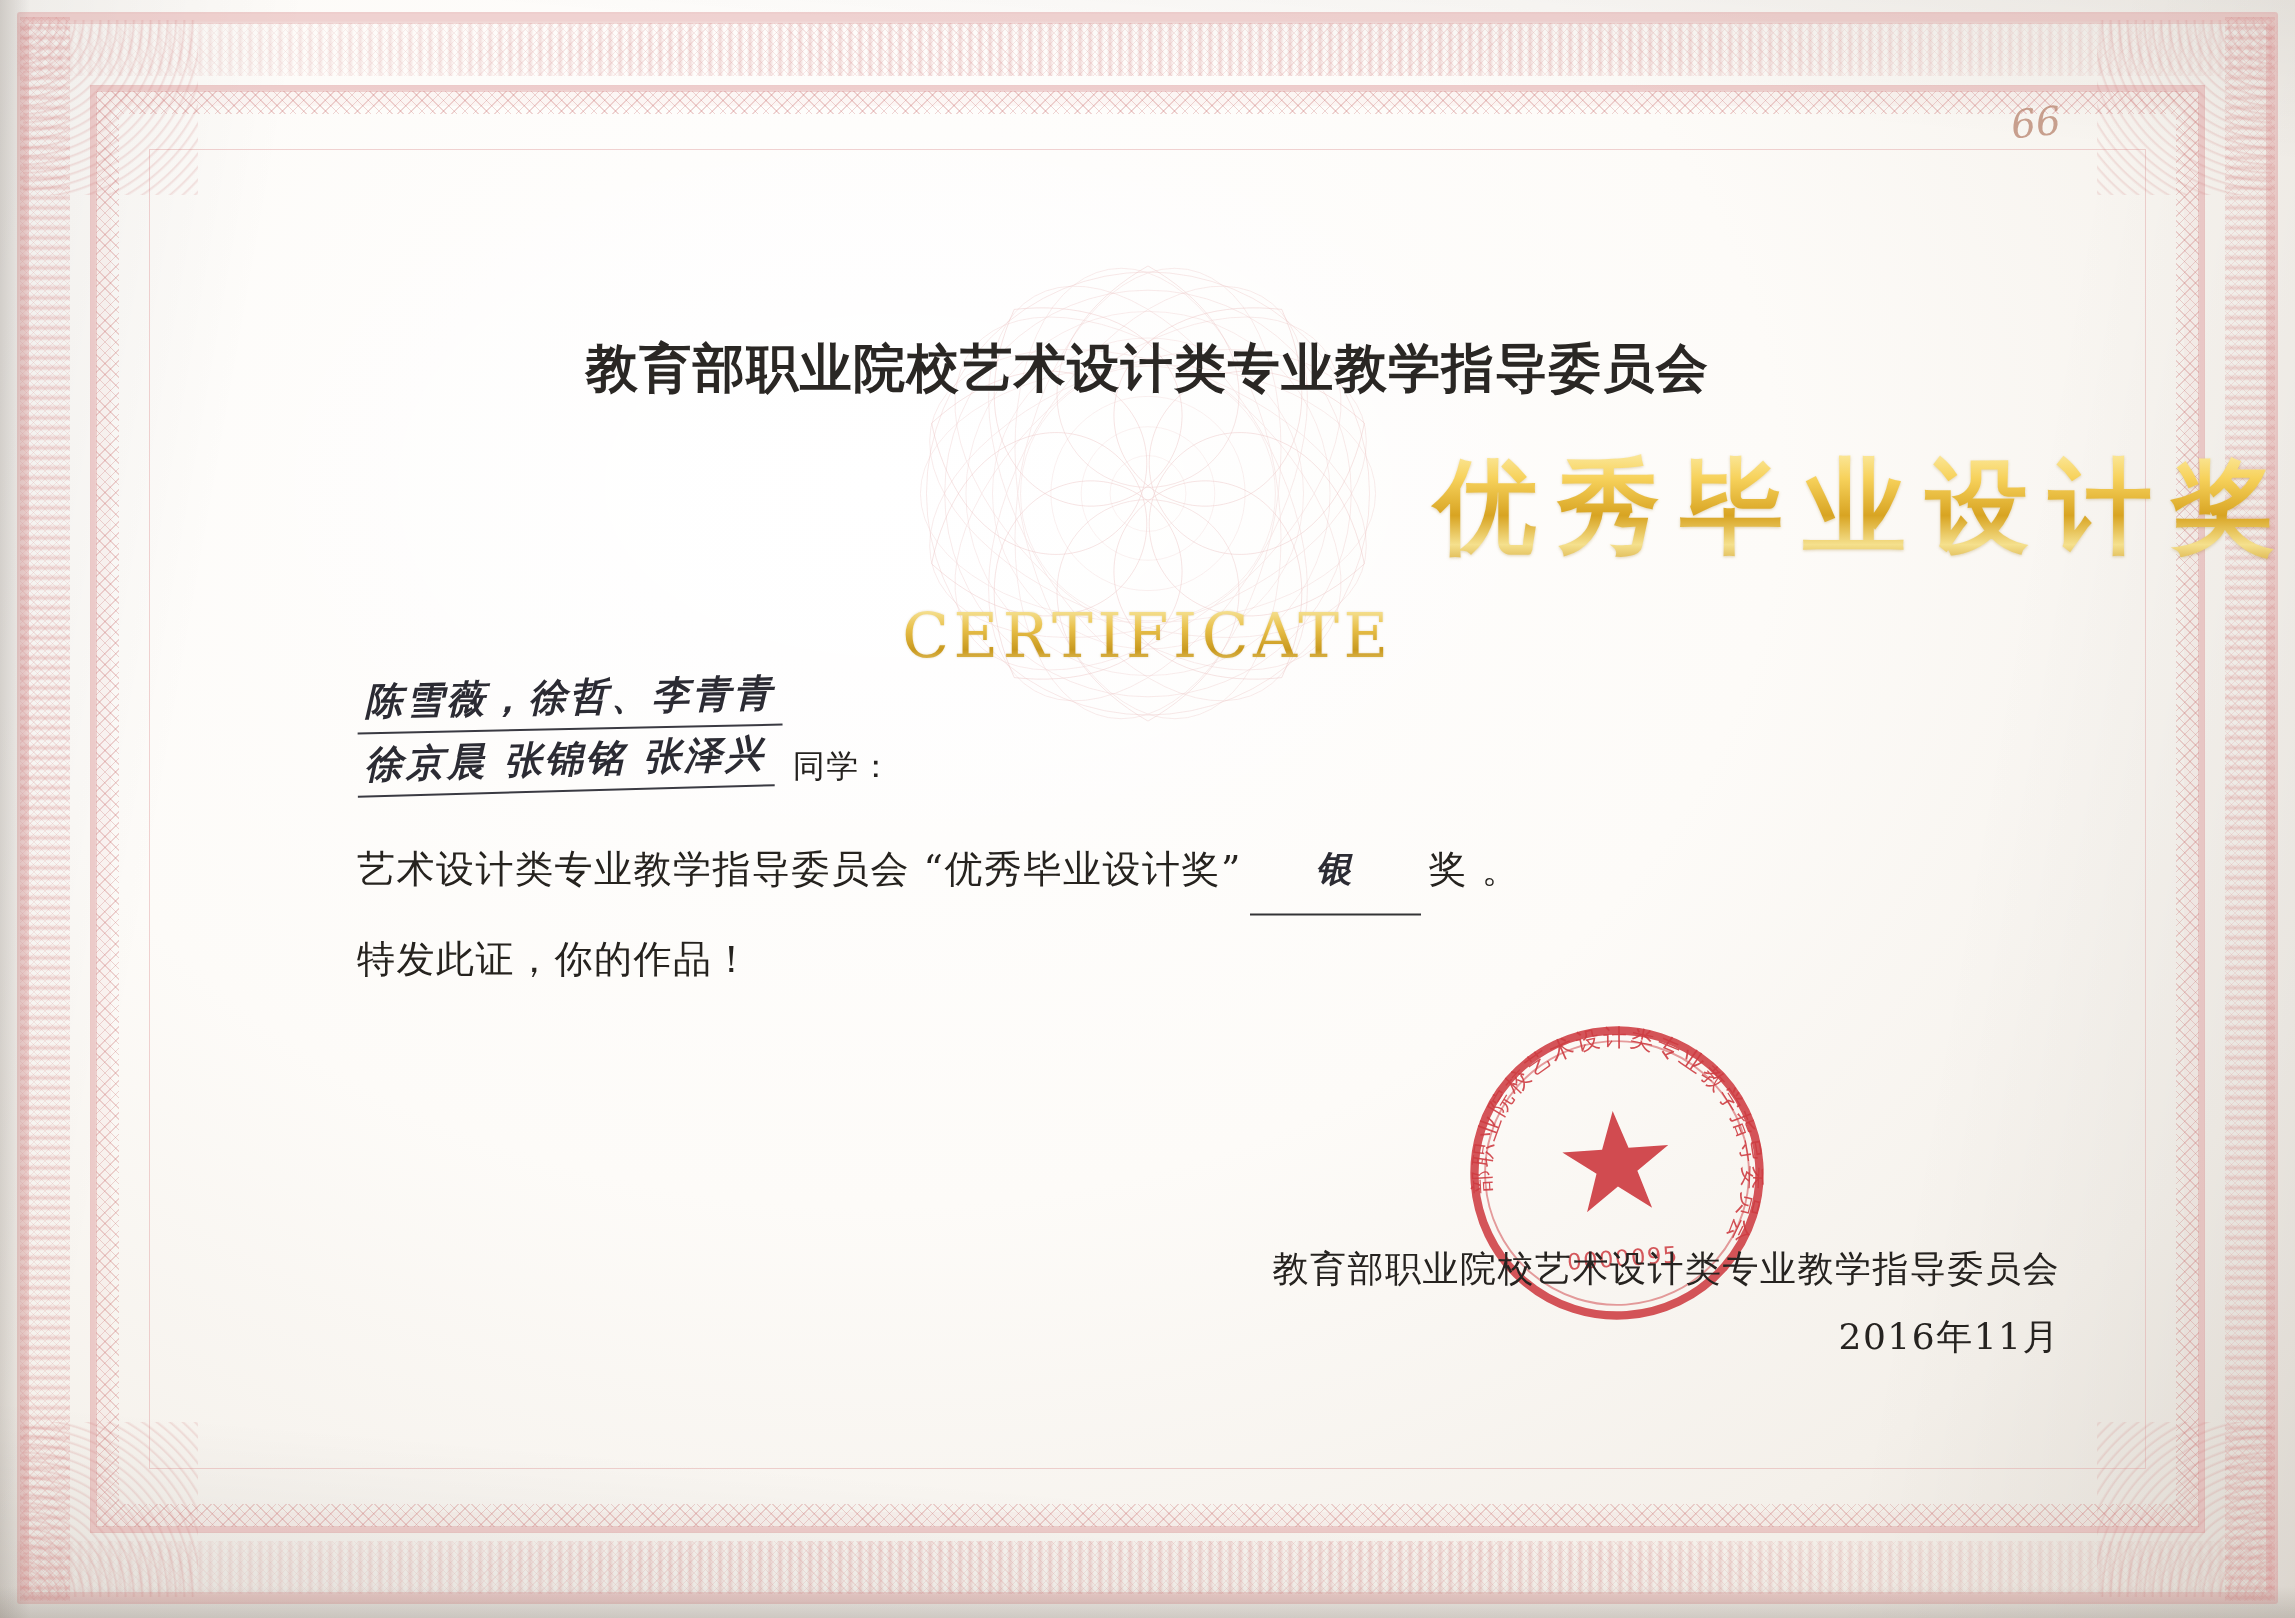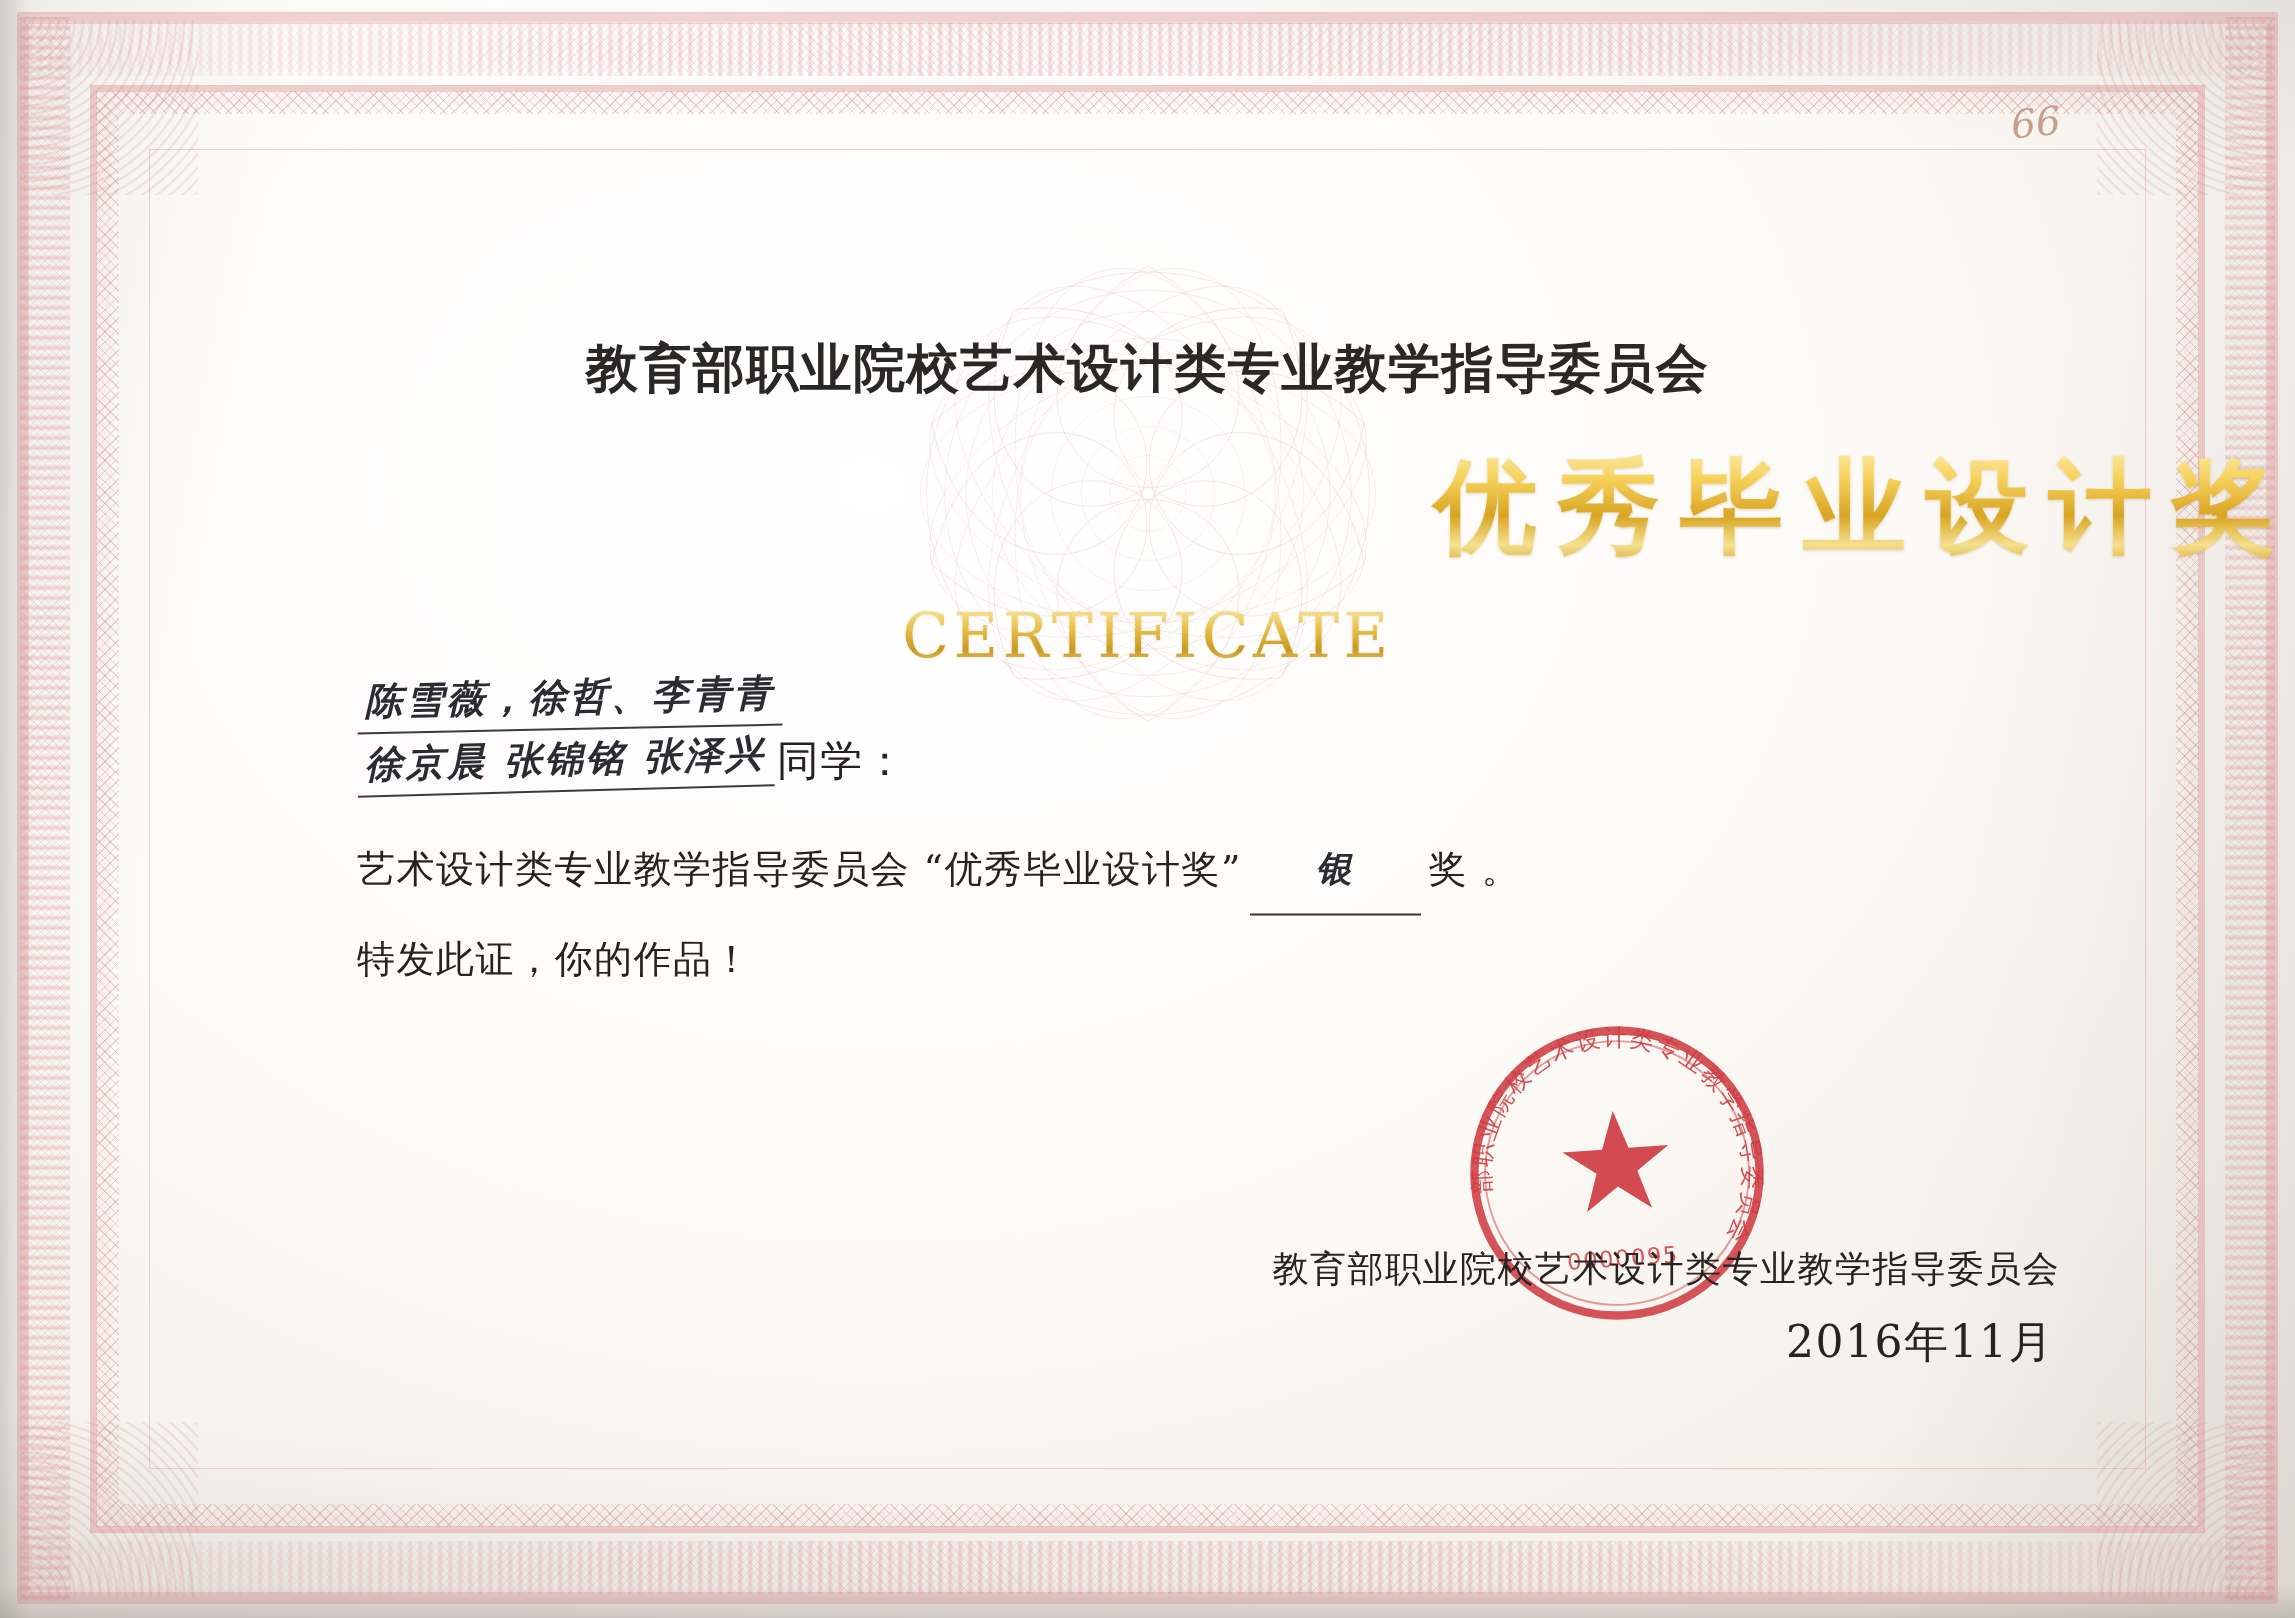--- a/index.html
+++ b/index.html
@@ -257,24 +257,24 @@
     color: #2b2b33;
     letter-spacing: 3px;
     border-bottom: 2.3px solid #3a3a42;
     padding: 0 7.6px 4.6px 7.6px;
     transform: rotate(-1.2deg);
     white-space: nowrap;
   }
   .hand.short { transform: rotate(-1.6deg); }
   .suffix-tongxue {
     font-family: Liberation Mono, monospace;
-    font-size: 42px;
+    font-size: 32px;
     color: #25221f;
     padding-bottom: 3px;
-    margin-left: 3px;
+    margin-left: 19px;
     letter-spacing: 1.5px;
   }
 
   .body-block {
     position: absolute;
     left: 357px;
     top: 827px;
     width: 1609px;
     font-family: "DejaVu Serif", "Liberation Serif", serif;
     font-size: 38px;
@@ -327,25 +327,25 @@
     right: 235px;
     top: 1245px;
     text-align: right;
     font-family: "DejaVu Serif", "Liberation Serif", serif;
     font-size: 36px;
     color: #262320;
     letter-spacing: 1.5px;
   }
   .issue-date {
     position: absolute;
-    right: 241px;
+    right: 235px;
     top: 1313px;
     text-align: right;
     font-family: "DejaVu Serif", "Liberation Serif", serif;
-    font-size: 44px;
+    font-size: 36px;
     color: #262320;
     letter-spacing: 1.5px;
   }
 
   .page-mark {
     position: absolute;
     right: 234px;
     top: 100px;
     font-family: "DejaVu Serif", "Liberation Serif", serif;
     font-style: italic;

